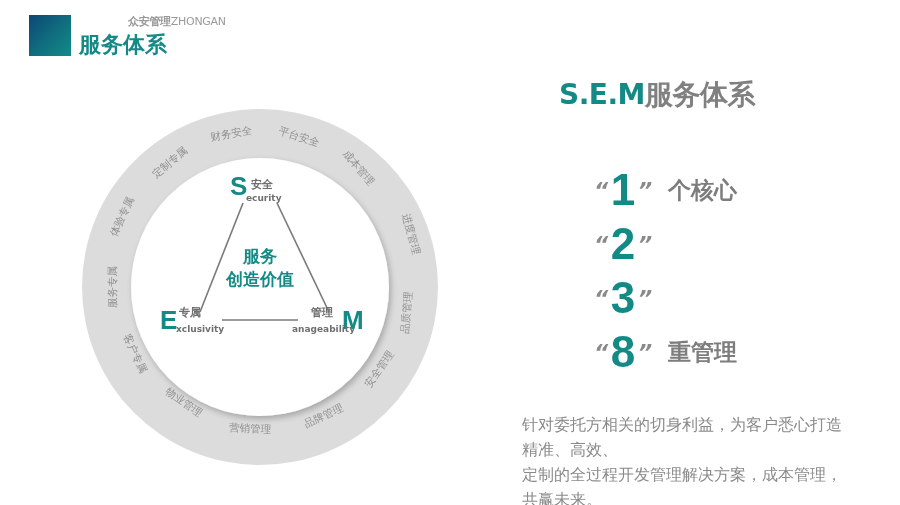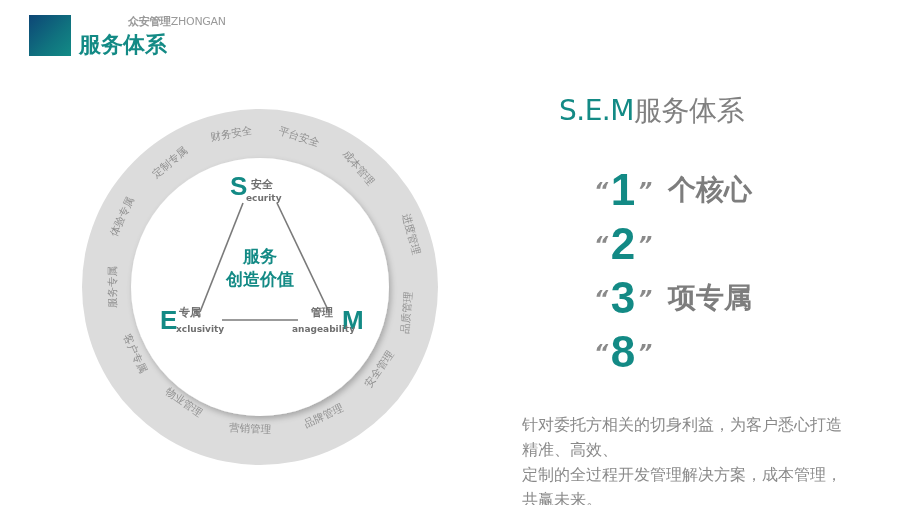--- a/index.html
+++ b/index.html
@@ -7,27 +7,27 @@
          font-family:"DejaVu Sans", sans-serif; }
   .logo-square { position:absolute; left:29px; top:15px; width:42px; height:41px;
                  background:linear-gradient(135deg,#0d4676 0%,#10737f 60%,#138b86 100%); }
   .brand-line { position:absolute; left:80px; top:14px; font-size:11px; color:#9a9a9a; letter-spacing:-0.3px;margin-left:48px; }
   .brand-line b { font-weight:bold; color:#9a9a9a; }
   .page-title { position:absolute; left:79px; top:30px; font-size:22px; font-weight:bold; color:#138a85; letter-spacing:0px; }
 
   .diagram { position:absolute; left:80px; top:107px; width:360px; height:360px; }
   .diagram svg { position:absolute; left:0; top:0; }
 
-  .sem-title { position:absolute; left:559px; top:92px; font-size:28px; font-weight:normal; color:#808080; letter-spacing:-0.5px; }
+  .sem-title { position:absolute; left:559px; top:76px; font-size:28px; font-weight:bold; color:#808080; letter-spacing:-0.5px; }
   .sem-title .acc { color:#138a85; }
 
   .stat { position:absolute; left:594px; height:50px; display:flex; align-items:center; }
   .stat .q { font-size:22px; font-weight:bold; color:#8a8a8a; font-style:italic; width:14px; text-align:center; }
   .stat .num { font-size:44px; font-weight:bold; color:#138a85; line-height:44px; width:30px; text-align:center; font-family:"Liberation Sans", sans-serif; }
-  .stat .lbl { font-size:28px; font-weight:bold; color:#7d7d7d; margin-left:16px; }
+  .stat .lbl { font-size:23px; font-weight:bold; color:#7d7d7d; margin-left:16px; }
 
   .desc { position:absolute; left:522px; top:412px; width:320px; font-size:16px; color:#8a8a8a; line-height:25px; }
 </style>
 </head>
 <body>
 
 <div class="logo-square"></div>
 <div class="brand-line"><b>众安管理</b><span>ZHONGAN</span></div>
 <div class="page-title">服务体系</div>
 
@@ -102,24 +102,24 @@
 </div>
 <div class="stat" style="top:219px;">
   <span class="q">“</span>
   <span class="num">2</span>
   <span class="q">”</span>
 </div>
 <div class="stat" style="top:273px;">
   <span class="q">“</span>
   <span class="num">3</span>
   <span class="q">”</span>
-  <span class="lbl">项专属</span>
 </div>
 <div class="stat" style="top:327px;">
   <span class="q">“</span>
   <span class="num">8</span>
   <span class="q">”</span>
+  <span class="lbl">重管理</span>
 </div>
 
 <div class="desc">
   <div>针对委托方相关的切身利益，为客户悉心打造精准、高效、</div>
   <div>定制的全过程开发管理解决方案，成本管理，共赢未来。</div>
 </div>
 
 </body></html>

